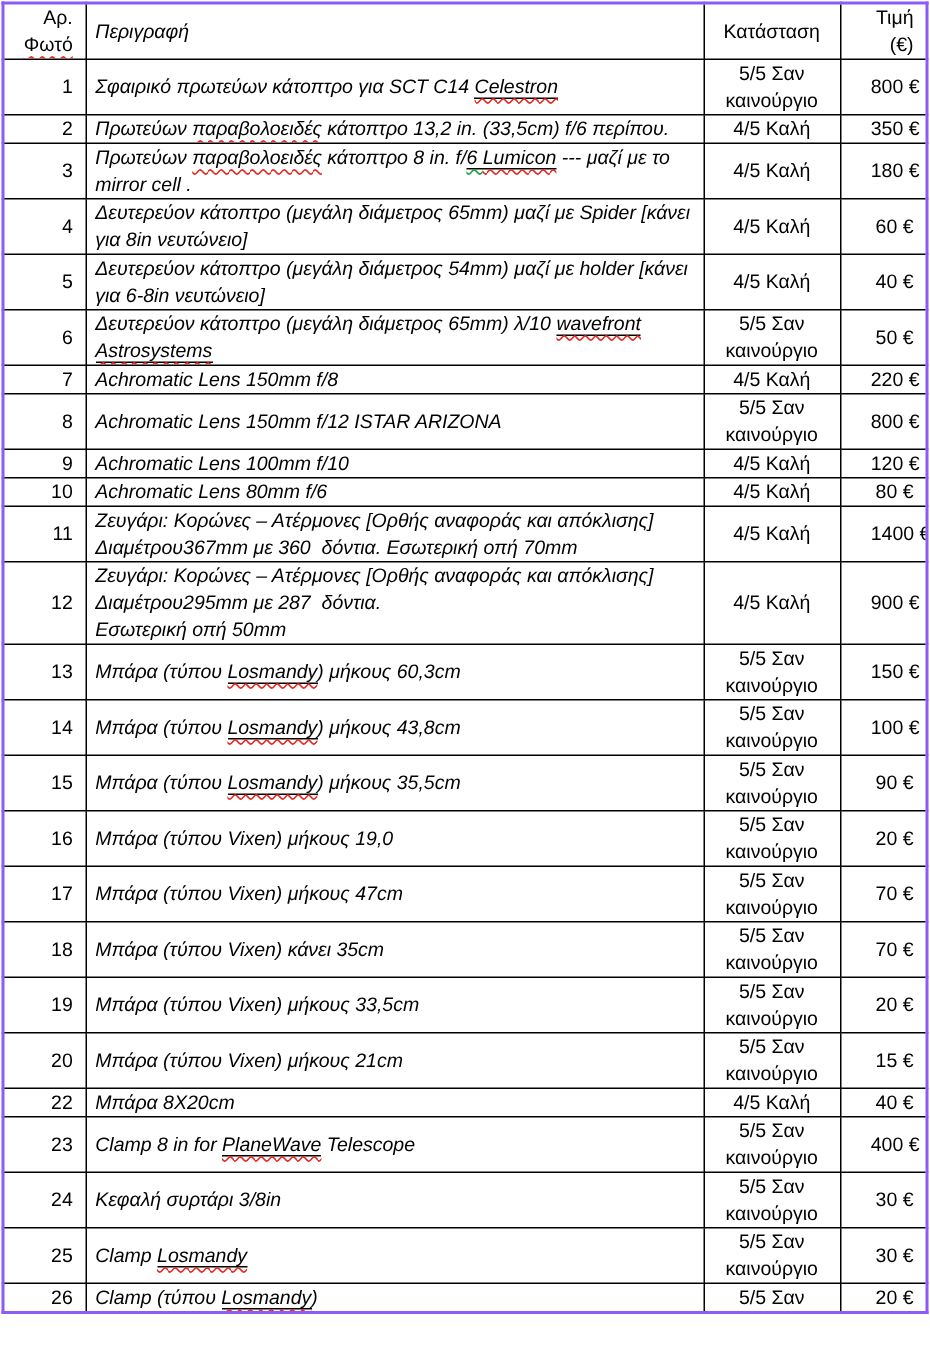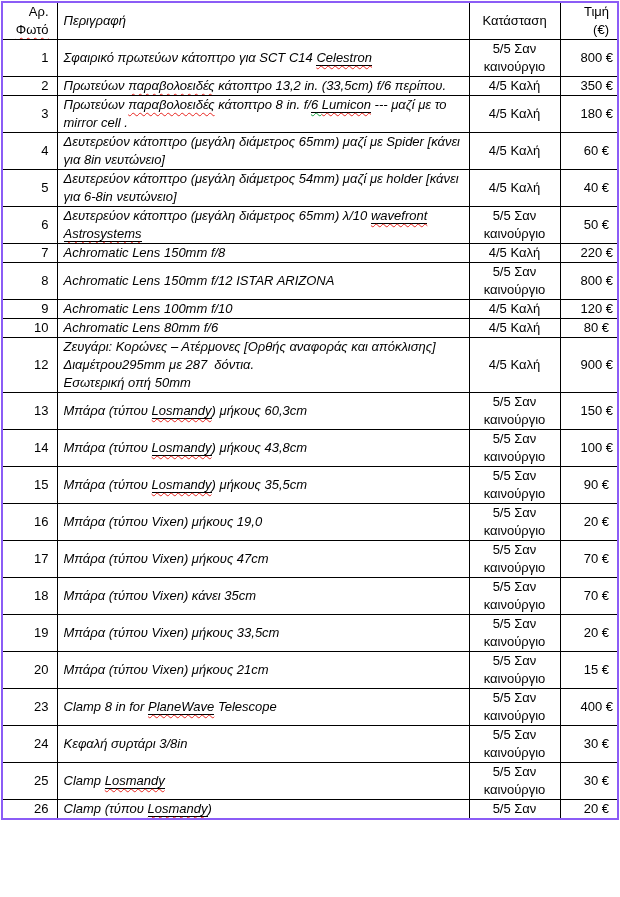--- a/index.html
+++ b/index.html
@@ -118,20 +118,26 @@
         <td class="cell-cond">4/5 Καλή</td>
         <td class="cell-price">120 €</td>
       </tr>
       <tr>
         <td class="cell-no">10</td>
         <td class="cell-desc"><span>Achromatic Lens 80mm f/6</span></td>
         <td class="cell-cond">4/5 Καλή</td>
         <td class="cell-price">80 €</td>
       </tr>
       <tr>
+        <td class="cell-no">11</td>
+        <td class="cell-desc"><span>Ζευγάρι: Κορώνες – Ατέρμονες [Ορθής αναφοράς και απόκλισης] Διαμέτρου367mm με 360  δόντια. Εσωτερική οπή 70mm</span></td>
+        <td class="cell-cond">4/5 Καλή</td>
+        <td class="cell-price">1400 €</td>
+      </tr>
+      <tr>
         <td class="cell-no">12</td>
         <td class="cell-desc"><span>Ζευγάρι: Κορώνες – Ατέρμονες [Ορθής αναφοράς και απόκλισης] Διαμέτρου295mm με 287  δόντια.</span><br><span>Εσωτερική οπή 50mm</span></td>
         <td class="cell-cond">4/5 Καλή</td>
         <td class="cell-price">900 €</td>
       </tr>
       <tr>
         <td class="cell-no">13</td>
         <td class="cell-desc"><span>Μπάρα (τύπου </span><span class="u wr">Losmandy</span><span>) μήκους 60,3cm</span></td>
         <td class="cell-cond">5/5 Σαν καινούργιο</td>
         <td class="cell-price">150 €</td>
@@ -170,20 +176,26 @@
         <td class="cell-no">19</td>
         <td class="cell-desc"><span>Μπάρα (τύπου Vixen) μήκους 33,5cm</span></td>
         <td class="cell-cond">5/5 Σαν καινούργιο</td>
         <td class="cell-price">20 €</td>
       </tr>
       <tr>
         <td class="cell-no">20</td>
         <td class="cell-desc"><span>Μπάρα (τύπου Vixen) μήκους 21cm</span></td>
         <td class="cell-cond">5/5 Σαν καινούργιο</td>
         <td class="cell-price">15 €</td>
+      </tr>
+      <tr>
+        <td class="cell-no">22</td>
+        <td class="cell-desc"><span>Μπάρα 8X20cm</span></td>
+        <td class="cell-cond">4/5 Καλή</td>
+        <td class="cell-price">40 €</td>
       </tr>
       <tr>
         <td class="cell-no">23</td>
         <td class="cell-desc"><span>Clamp 8 in for </span><span class="u wr">PlaneWave</span><span> Telescope</span></td>
         <td class="cell-cond">5/5 Σαν καινούργιο</td>
         <td class="cell-price">400 €</td>
       </tr>
       <tr>
         <td class="cell-no">24</td>
         <td class="cell-desc"><span>Κεφαλή συρτάρι 3/8in</span></td>

